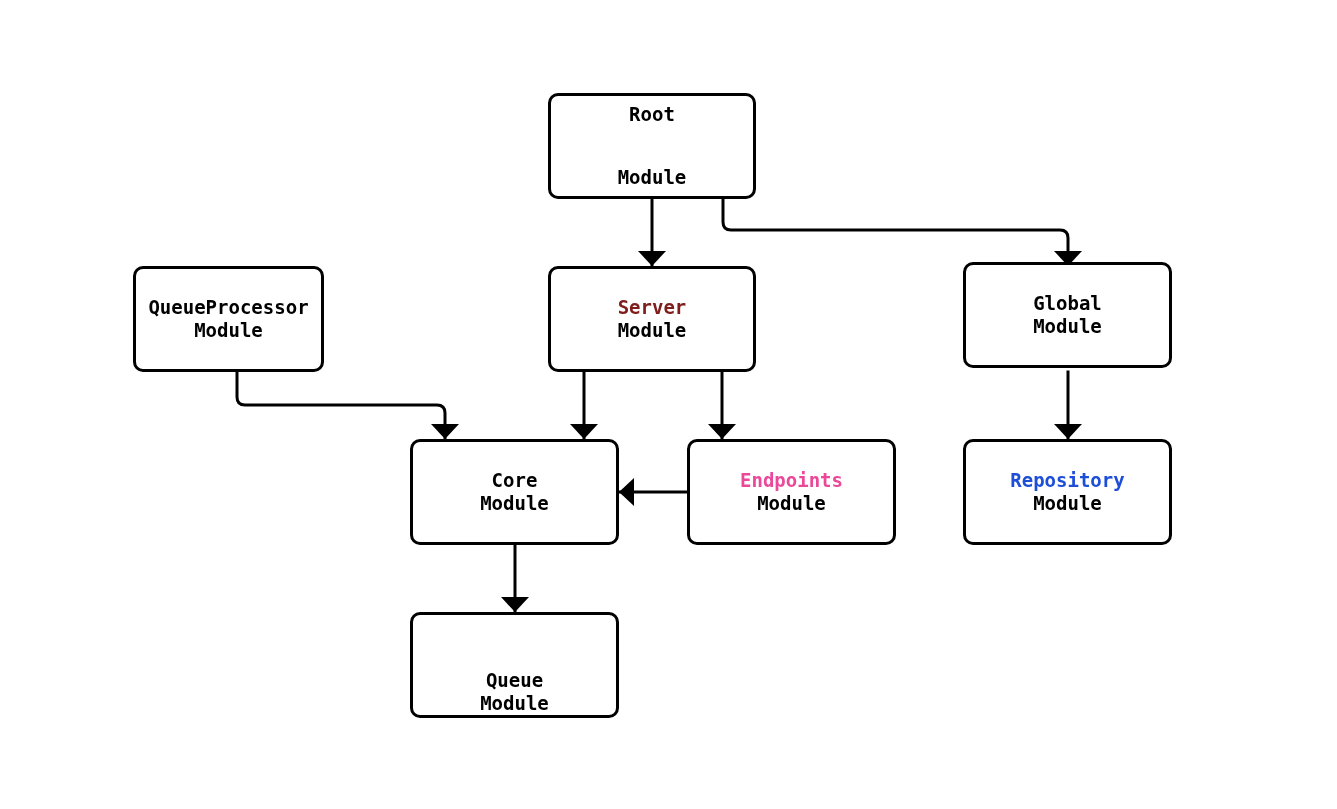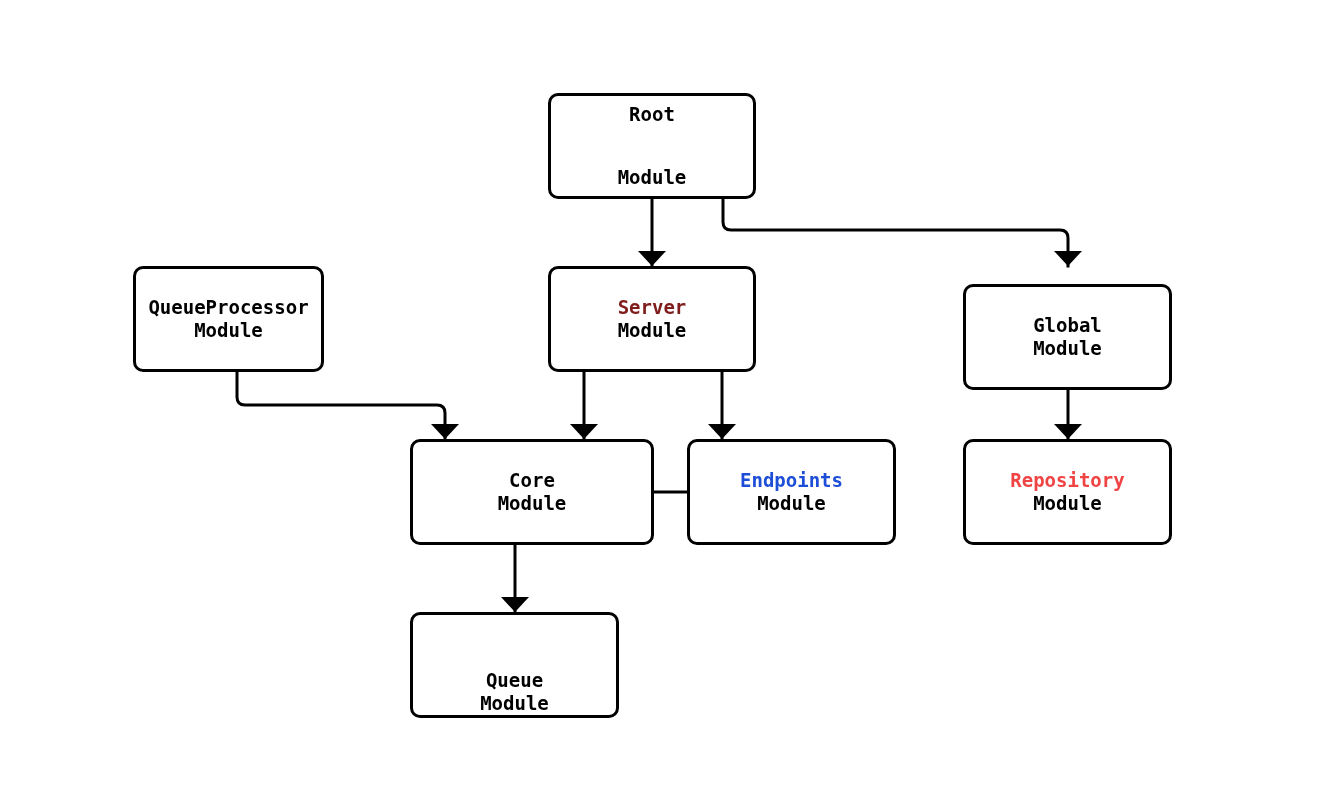--- a/index.html
+++ b/index.html
@@ -75,34 +75,34 @@
         <span class="label-line" style="color: rgb(0, 0, 0);">Module</span>
       </div>
       <div class="node" style="left: 133px; top: 266px; width: 191px; height: 106px; background: rgb(255, 255, 255); border-color: rgb(0, 0, 0);">
         <span class="label-line" style="color: rgb(0, 0, 0);">QueueProcessor</span>
         <span class="label-line" style="color: rgb(0, 0, 0);">Module</span>
       </div>
       <div class="node" style="left: 548px; top: 266px; width: 208px; height: 106px; background: rgb(255, 255, 255); border-color: rgb(0, 0, 0);">
         <span class="label-line" style="color: #7f1d1d;">Server</span>
         <span class="label-line" style="color: rgb(0, 0, 0);">Module</span>
       </div>
-      <div class="node" style="left: 963px; top: 284px; width: 209px; height: 106px; background: rgb(255, 255, 255); border-color: rgb(0, 0, 0);">
+      <div class="node" style="left: 963px; top: 262px; width: 209px; height: 106px; background: rgb(255, 255, 255); border-color: rgb(0, 0, 0);">
         <span class="label-line" style="color: rgb(0, 0, 0);">Global</span>
         <span class="label-line" style="color: rgb(0, 0, 0);">Module</span>
       </div>
-      <div class="node" style="left: 410px; top: 439px; width: 244px; height: 106px; background: rgb(255, 255, 255); border-color: rgb(0, 0, 0);">
+      <div class="node" style="left: 410px; top: 439px; width: 209px; height: 106px; background: rgb(255, 255, 255); border-color: rgb(0, 0, 0);">
         <span class="label-line" style="color: rgb(0, 0, 0);">Core</span>
         <span class="label-line" style="color: rgb(0, 0, 0);">Module</span>
       </div>
       <div class="node" style="left: 687px; top: 439px; width: 209px; height: 106px; background: rgb(255, 255, 255); border-color: rgb(0, 0, 0);">
-        <span class="label-line" style="color: #1d4ed8;">Endpoints</span>
+        <span class="label-line" style="color: #ec4899;">Endpoints</span>
         <span class="label-line" style="color: rgb(0, 0, 0);">Module</span>
       </div>
       <div class="node" style="left: 963px; top: 439px; width: 209px; height: 106px; background: rgb(255, 255, 255); border-color: rgb(0, 0, 0);">
-        <span class="label-line" style="color: #ef4444;">Repository</span>
+        <span class="label-line" style="color: #1d4ed8;">Repository</span>
         <span class="label-line" style="color: rgb(0, 0, 0);">Module</span>
       </div>
       <div class="node" style="left: 410px; top: 612px; width: 209px; height: 106px; background: rgb(255, 255, 255); border-color: rgb(0, 0, 0); justify-content: flex-end;">
         <span class="label-line" style="color: rgb(0, 0, 0);">Queue</span>
         <span class="label-line" style="color: rgb(0, 0, 0);">Module</span>
       </div>
     </div>
 </div>
 
 </body></html>

